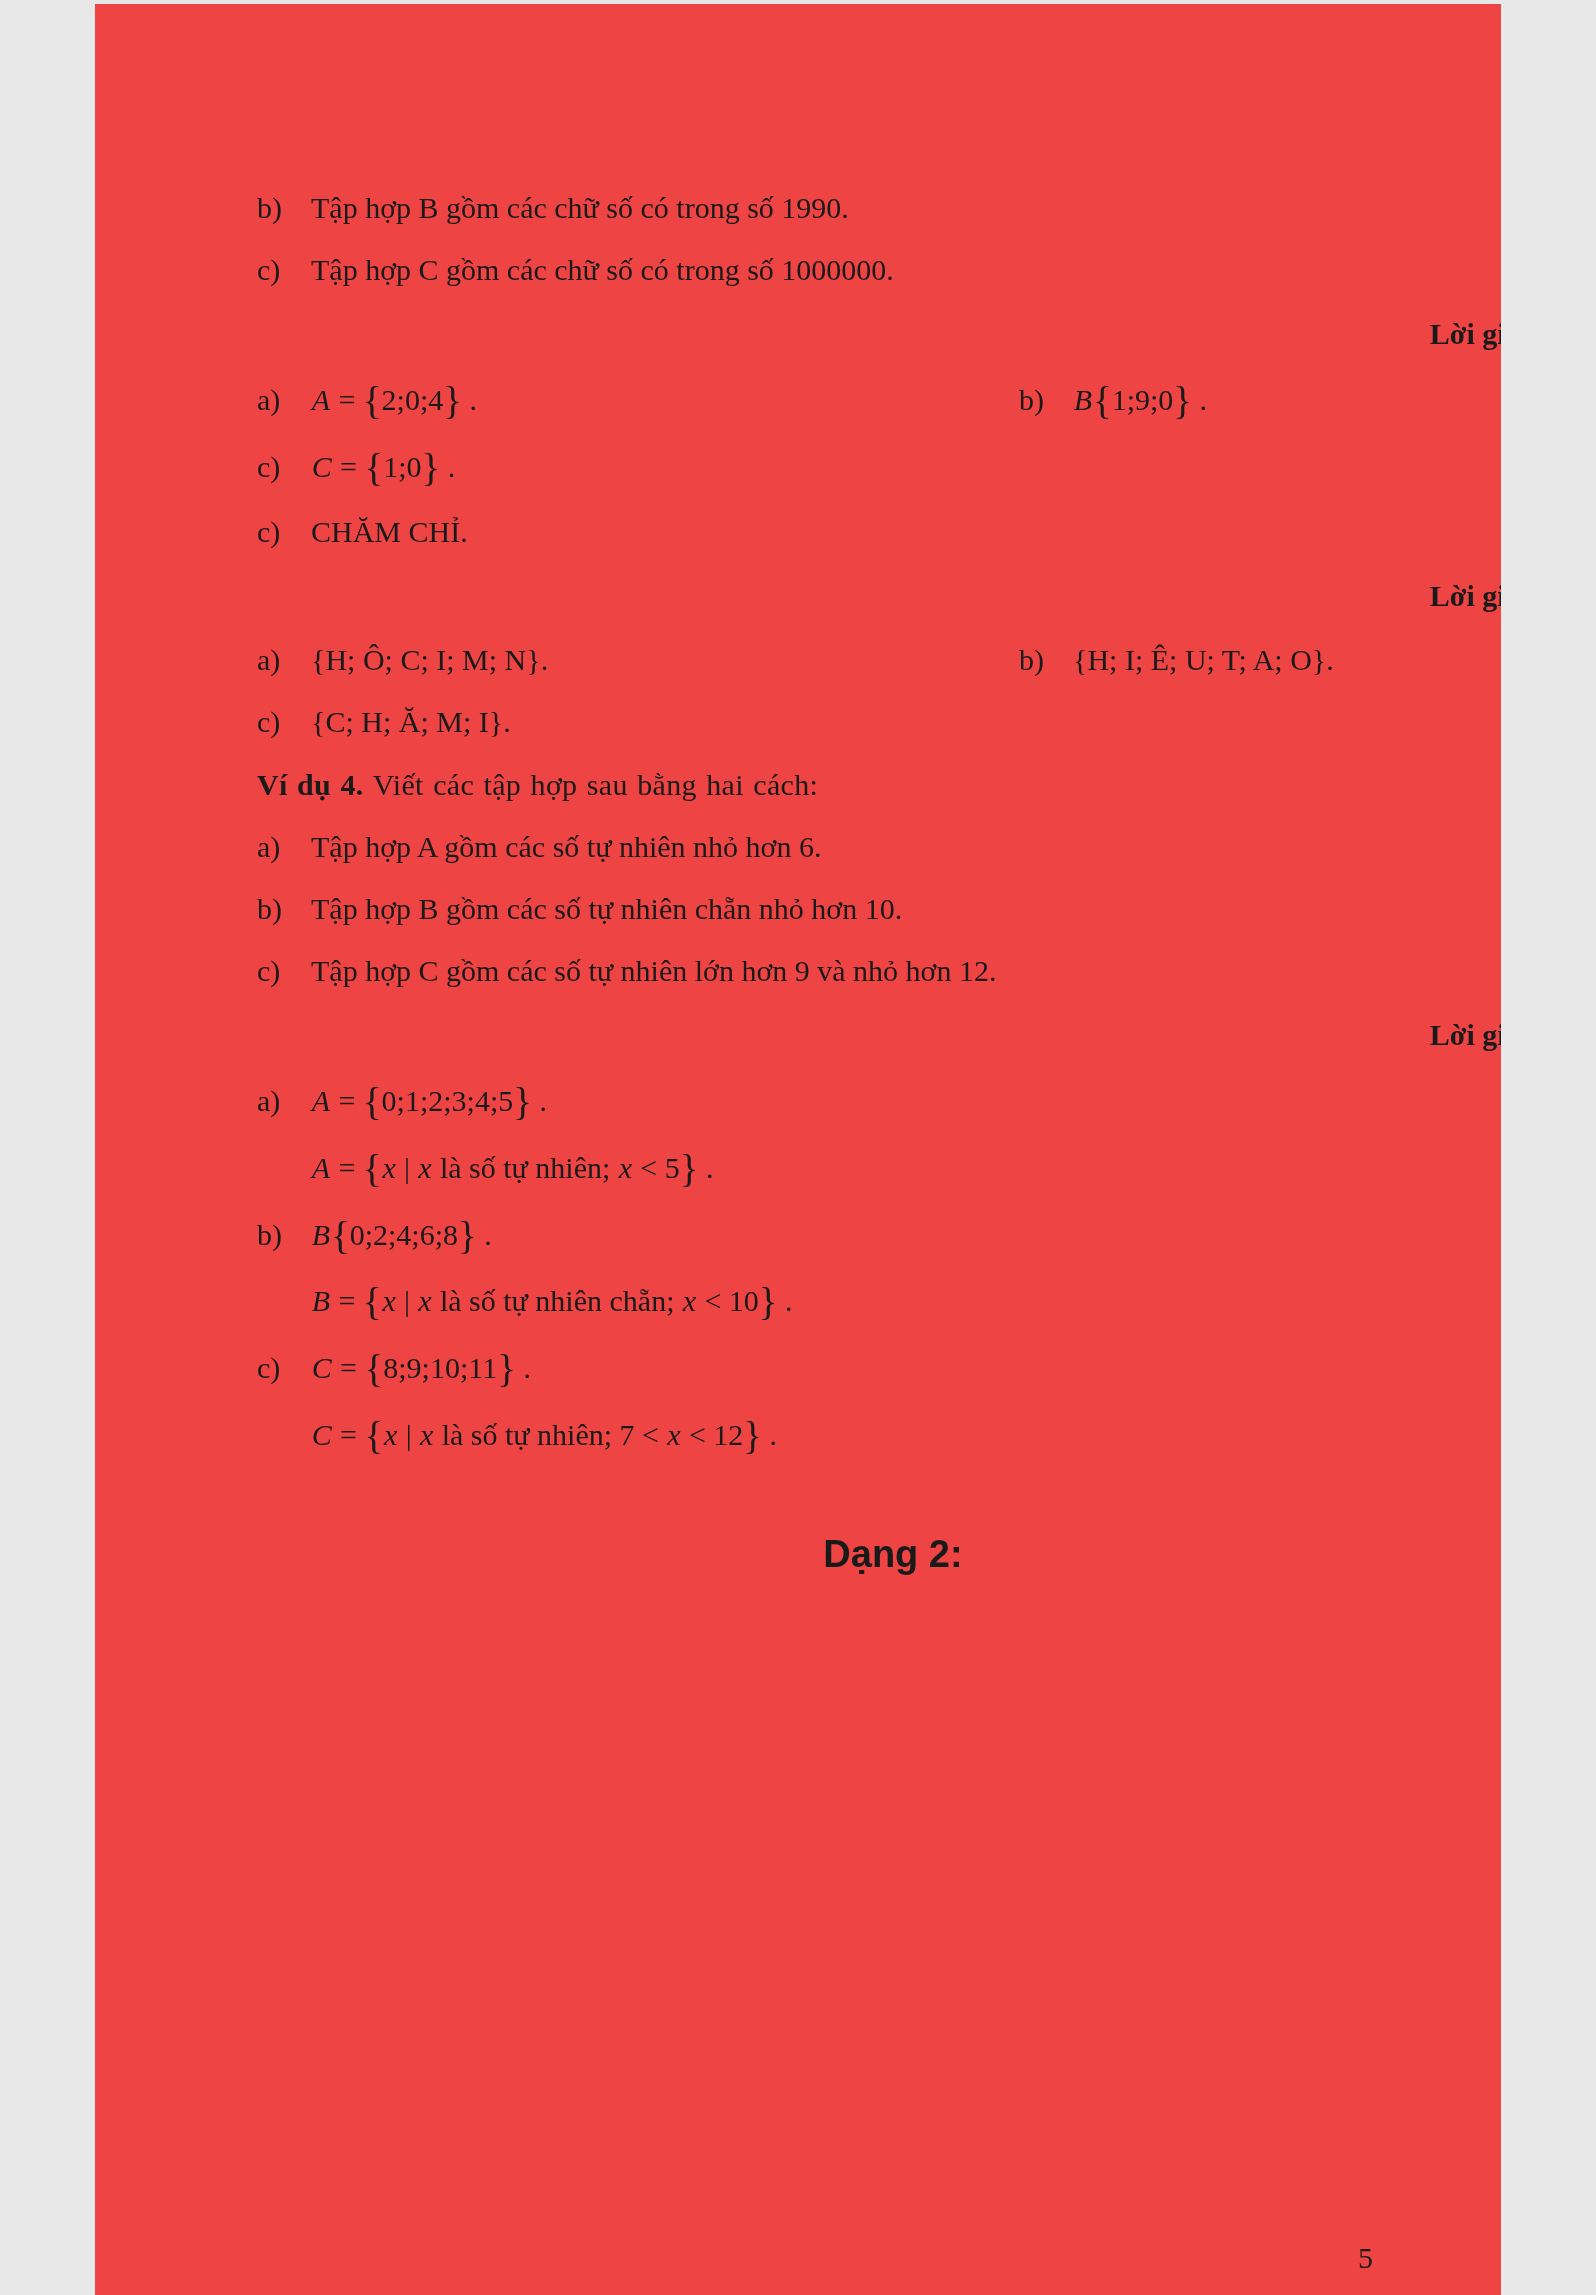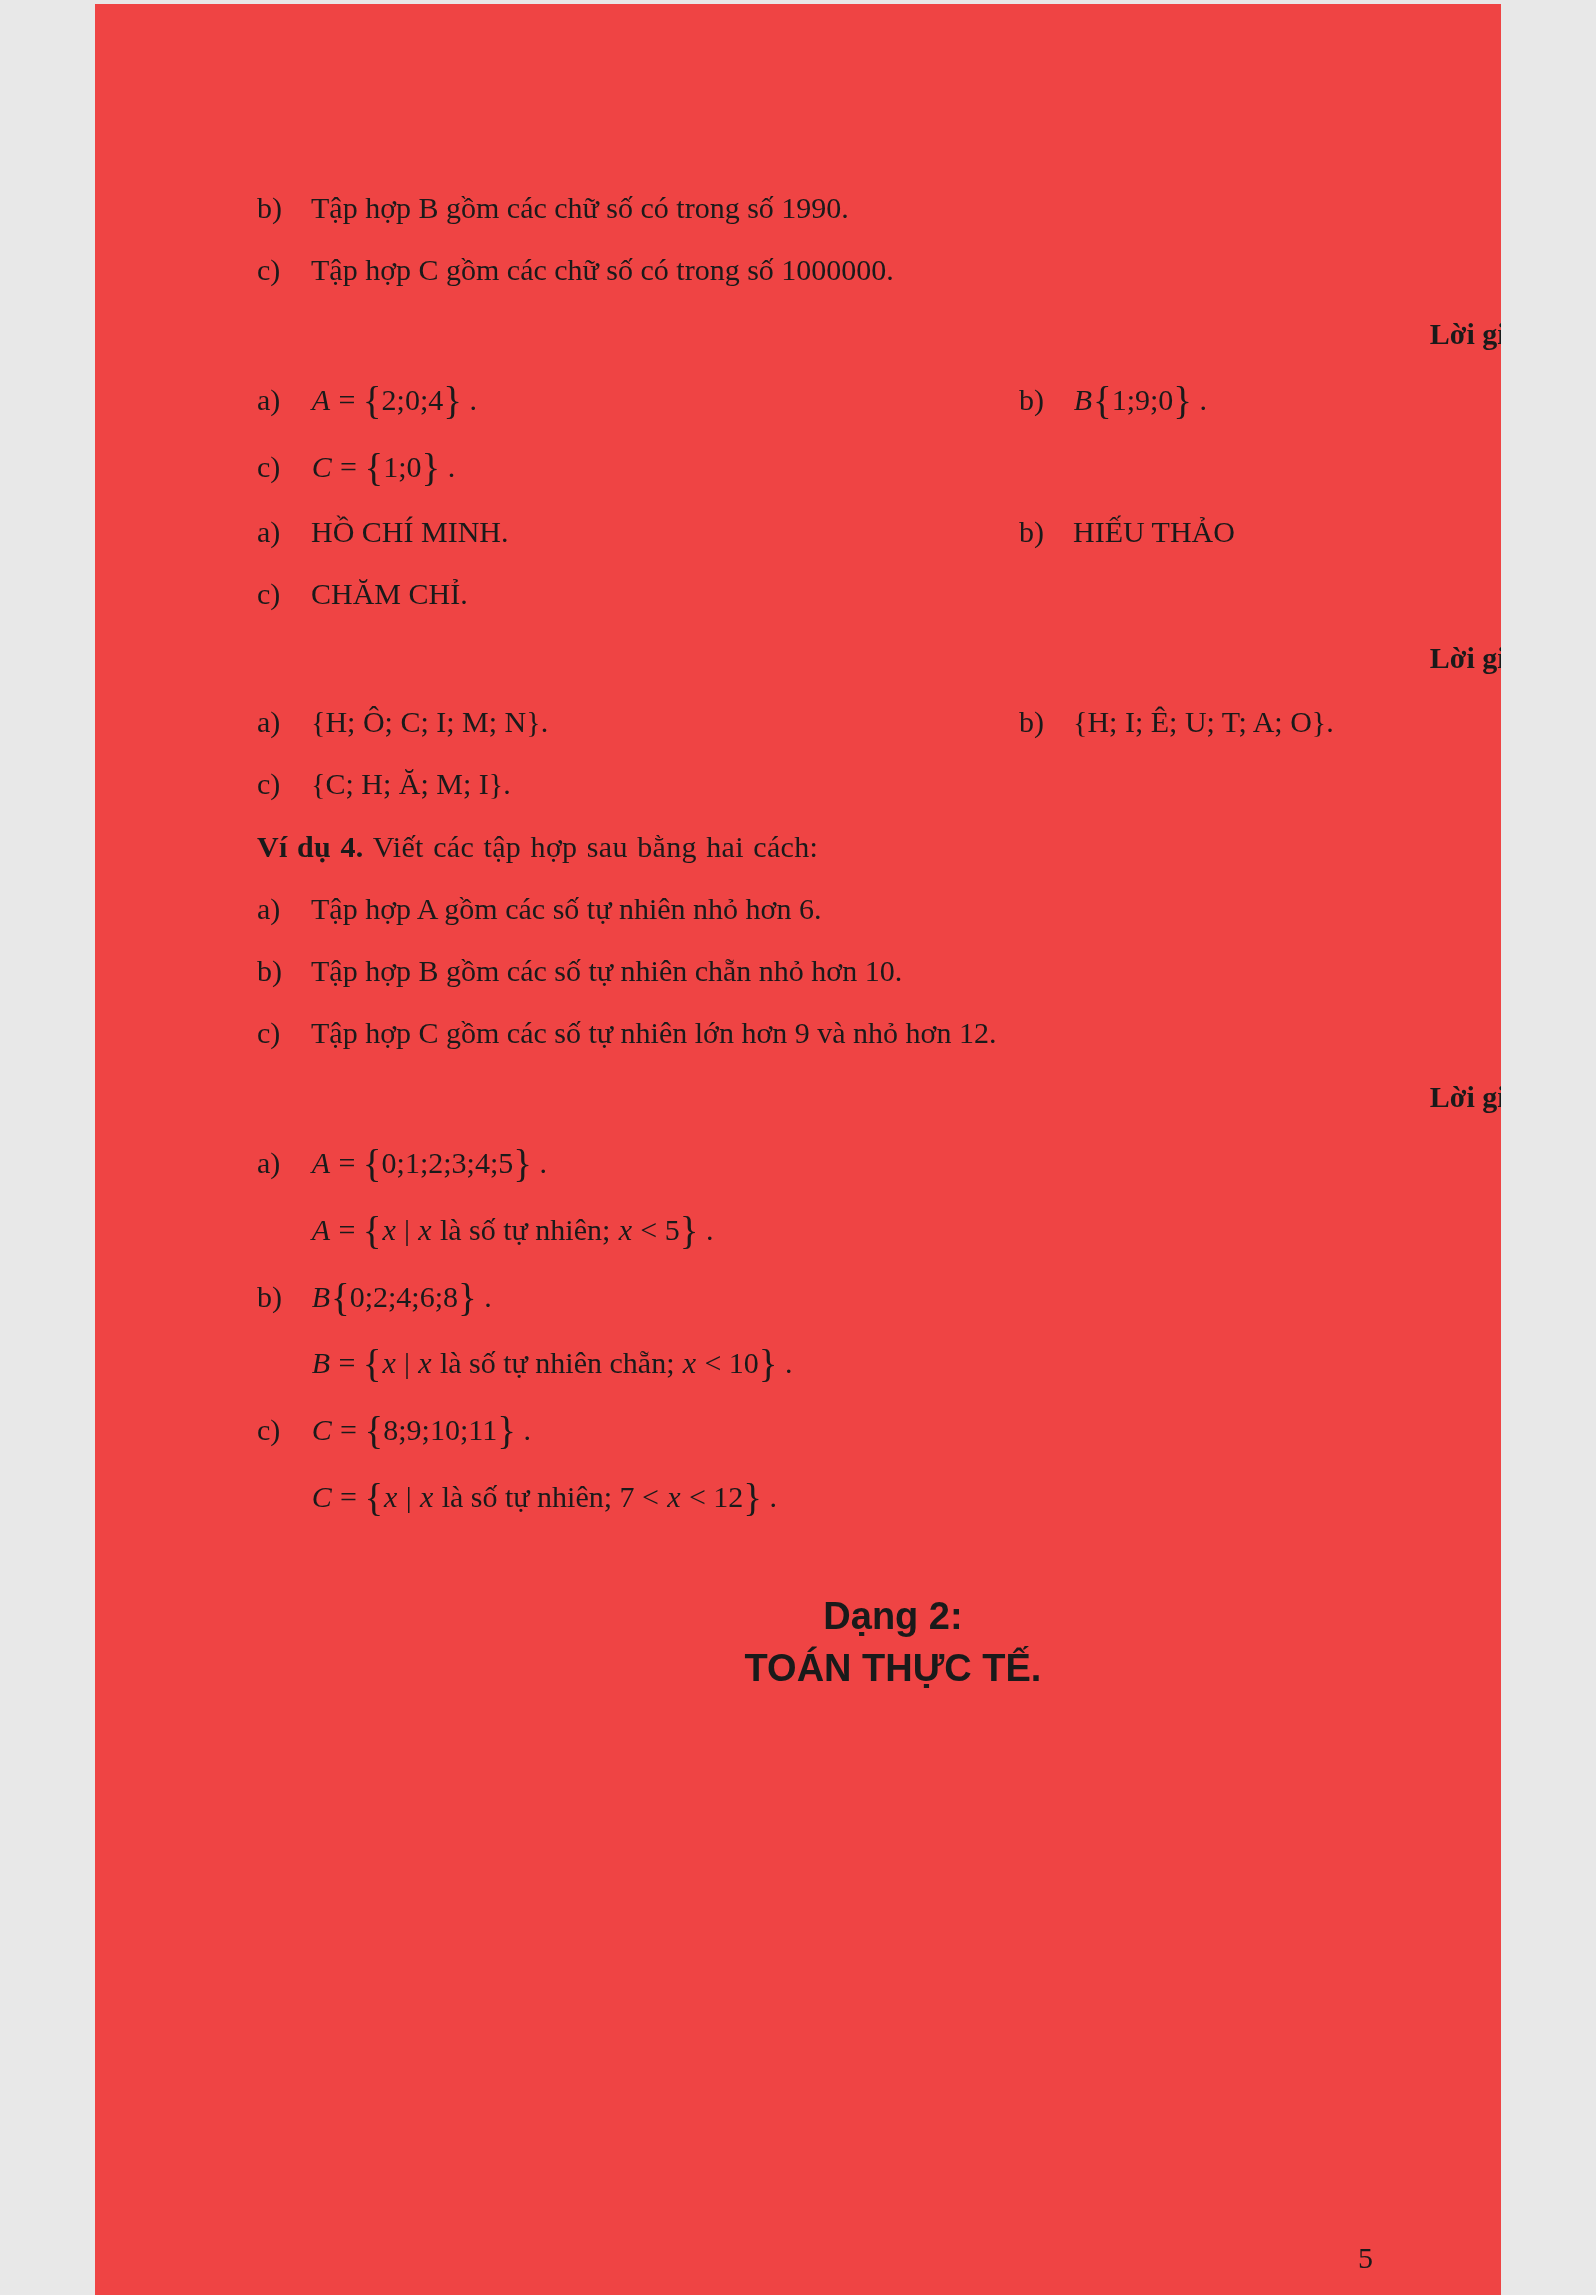--- a/index.html
+++ b/index.html
@@ -94,41 +94,36 @@
 <div class="page">
   <div class="content">
       <div class="line item"><span class="label">b)</span><span class="txt">Tập hợp B gồm các chữ số có trong số 1990.</span></div>
       <div class="line item"><span class="label">c)</span><span class="txt">Tập hợp C gồm các chữ số có trong số 1000000.</span></div>
       <div class="line heading">Lời giải</div>
       <div class="cols">
         <div class="col-left line item math"><span class="label">a)</span><span class="seg var">A</span><span class="seg plain"> = </span><span class="seg brace">{</span><span class="seg plain">2;0;4</span><span class="seg brace">}</span><span class="seg plain"> .</span></div>
         <div class="col-right line item math"><span class="label">b)</span><span class="seg var">B</span><span class="seg brace">{</span><span class="seg plain">1;9;0</span><span class="seg brace">}</span><span class="seg plain"> .</span></div>
       </div>
       <div class="line item math"><span class="label">c)</span><span class="seg var">C</span><span class="seg plain"> = </span><span class="seg brace">{</span><span class="seg plain">1;0</span><span class="seg brace">}</span><span class="seg plain"> .</span></div>
-      <div class="cols">
-        <div class="col-left line item"><span class="label">a)</span><span class="txt">HỒ CHÍ MINH.</span></div>
-        <div class="col-right line item"><span class="label">b)</span><span class="txt">HIẾU THẢO</span></div>
-      </div>
       <div class="line item"><span class="label">c)</span><span class="txt">CHĂM CHỈ.</span></div>
       <div class="line heading">Lời giải</div>
       <div class="cols">
         <div class="col-left line item"><span class="label">a)</span><span class="txt">{H; Ô; C; I; M; N}.</span></div>
         <div class="col-right line item"><span class="label">b)</span><span class="txt">{H; I; Ê; U; T; A; O}.</span></div>
       </div>
       <div class="line item"><span class="label">c)</span><span class="txt">{C; H; Ă; M; I}.</span></div>
       <div class="line example"><span class="ex-label">Ví dụ 4.</span> Viết các tập hợp sau bằng hai cách:</div>
       <div class="line item"><span class="label">a)</span><span class="txt">Tập hợp A gồm các số tự nhiên nhỏ hơn 6.</span></div>
       <div class="line item"><span class="label">b)</span><span class="txt">Tập hợp B gồm các số tự nhiên chẵn nhỏ hơn 10.</span></div>
       <div class="line item"><span class="label">c)</span><span class="txt">Tập hợp C gồm các số tự nhiên lớn hơn 9 và nhỏ hơn 12.</span></div>
       <div class="line heading">Lời giải</div>
       <div class="line item math"><span class="label">a)</span><span class="seg var">A</span><span class="seg plain"> = </span><span class="seg brace">{</span><span class="seg plain">0;1;2;3;4;5</span><span class="seg brace">}</span><span class="seg plain"> .</span></div>
       <div class="line item math"><span class="label"></span><span class="seg var">A</span><span class="seg plain"> = </span><span class="seg brace">{</span><span class="seg var">x</span><span class="seg plain"> | </span><span class="seg var">x</span><span class="seg plain">  là số tự nhiên;  </span><span class="seg var">x</span><span class="seg plain"> &lt; 5</span><span class="seg brace">}</span><span class="seg plain"> .</span></div>
       <div class="line item math"><span class="label">b)</span><span class="seg var">B</span><span class="seg brace">{</span><span class="seg plain">0;2;4;6;8</span><span class="seg brace">}</span><span class="seg plain"> .</span></div>
       <div class="line item math"><span class="label"></span><span class="seg var">B</span><span class="seg plain"> = </span><span class="seg brace">{</span><span class="seg var">x</span><span class="seg plain"> | </span><span class="seg var">x</span><span class="seg plain">  là số tự nhiên chẵn;  </span><span class="seg var">x</span><span class="seg plain"> &lt; 10</span><span class="seg brace">}</span><span class="seg plain"> .</span></div>
       <div class="line item math"><span class="label">c)</span><span class="seg var">C</span><span class="seg plain"> = </span><span class="seg brace">{</span><span class="seg plain">8;9;10;11</span><span class="seg brace">}</span><span class="seg plain"> .</span></div>
       <div class="line item math"><span class="label"></span><span class="seg var">C</span><span class="seg plain"> = </span><span class="seg brace">{</span><span class="seg var">x</span><span class="seg plain"> | </span><span class="seg var">x</span><span class="seg plain">  là số tự nhiên;  7 &lt; </span><span class="seg var">x</span><span class="seg plain"> &lt; 12</span><span class="seg brace">}</span><span class="seg plain"> .</span></div>
       <div class="spacer" style="height: 59px;"></div>
       <div class="line heading-sans">Dạng 2:</div>
-      <div class="line heading-sans">TOÁN THỰC TẾ.</div>
     </div>
   <div class="page-number">5</div>
 </div>
 
 
 </body></html>

